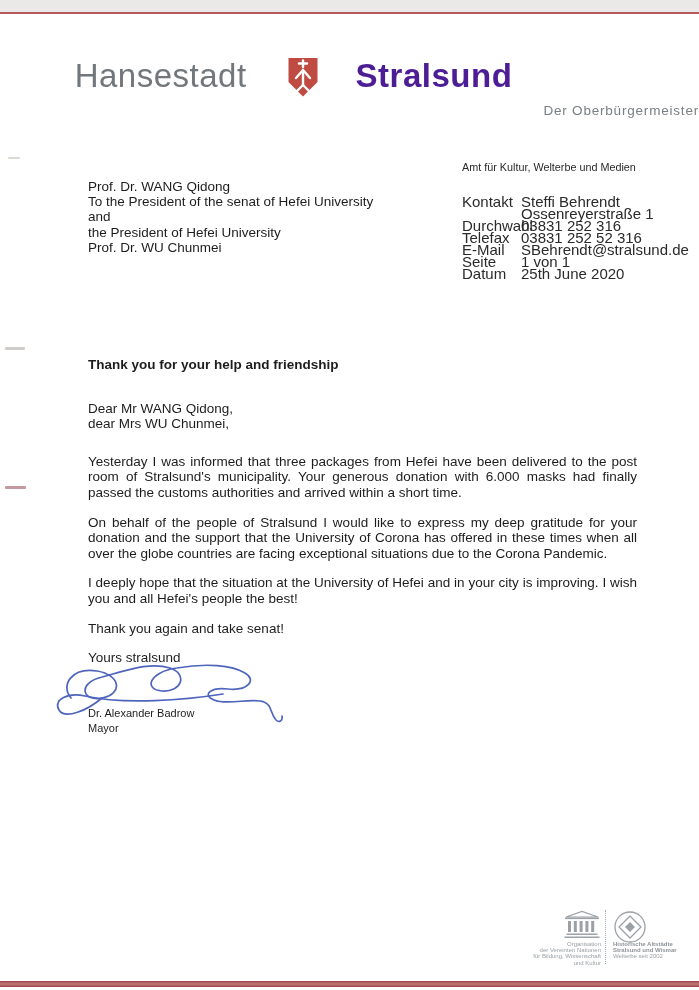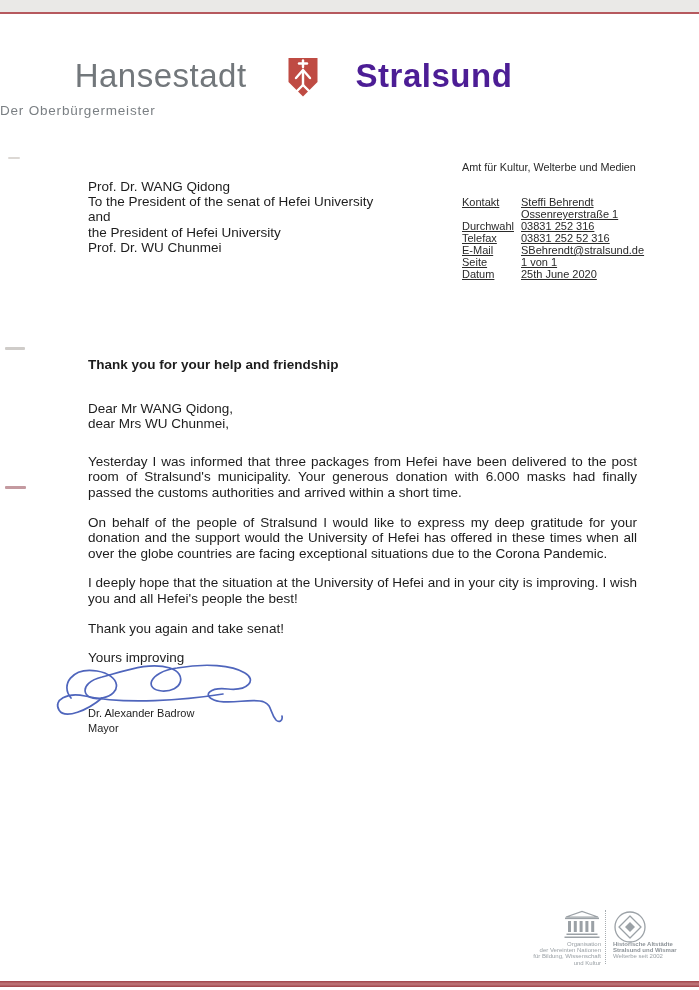--- a/index.html
+++ b/index.html
@@ -19,30 +19,30 @@
   .fold-mark{position:absolute;border-radius:1px;}
   .fold-1{top:157px;left:8px;width:12px;height:2px;background:#dcd8d4;}
   .fold-2{top:347px;left:5px;width:20px;height:3px;background:#cfccc9;}
   .fold-3{top:486px;left:5px;width:21px;height:3px;background:#c49aa0;}
 
   
   .brand{position:absolute;top:57px;left:0;width:587px;display:flex;justify-content:center;gap:28px;}
   .brand-prefix{font-size:33px;font-weight:300;color:#72777b;letter-spacing:0.5px;}
   .brand-shield{margin:0 9px 0 12px;}
   .brand-name{font-size:33px;font-weight:700;color:#4c1d95;letter-spacing:0.5px;}
-  .brand-subtitle{position:absolute;top:103px;left:0;width:699px;text-align:left;
+  .brand-subtitle{position:absolute;top:103px;left:0;width:699px;text-align:right;
     font-size:13.5px;color:#7a7f83;letter-spacing:0.8px;}
 
   
   .recipient{position:absolute;top:179px;left:88px;font-size:13.5px;line-height:15.2px;}
 
   
   .office{position:absolute;top:161px;left:462px;width:220px;font-size:10.8px;color:#2a2a2a;}
   .office-dept{margin-bottom:23px;white-space:nowrap;}
-  .office-rows{display:grid;grid-template-columns:59px auto;line-height:12px;font-size:11px;text-decoration:underline;}
+  .office-rows{display:grid;grid-template-columns:59px auto;line-height:12px;font-size:15px;}
 
   
   .body-col{position:absolute;top:357px;left:88px;width:549px;font-size:13.5px;line-height:15.6px;}
   .subject{font-weight:700;margin:0 0 28px 0;}
   .salutation{margin:0 0 22px 0;}
   .para{margin:0 0 14px 0;text-align:justify;}
   .para-last{text-align:left;}
   .closing{margin:14px 0 0 0;}
   .sig-block{position:absolute;top:706px;left:88px;font-size:11px;line-height:15.4px;}
   .signature-svg{position:absolute;top:658px;left:55px;}
@@ -112,24 +112,24 @@
     </div>
   </div>
 
   <div class="body-col">
     <p class="subject">Thank you for your help and friendship</p>
     <p class="salutation">
       <span>Dear Mr WANG Qidong,</span><br>
       <span>dear Mrs WU Chunmei,</span>
     </p>
     <p class="para">Yesterday I was informed that three packages from Hefei have been delivered to the post room of Stralsund's municipality. Your generous donation with 6.000 masks had finally passed the customs authorities and arrived within a short time.</p>
-    <p class="para">On behalf of the people of Stralsund I would like to express my deep gratitude for your donation and the support would the University of Hefei has offered in these times when all over the globe countries are facing exceptional situations due to the Corona Pandemic.</p>
+    <p class="para">On behalf of the people of Stralsund I would like to express my deep gratitude for your donation and the support that the University of Corona has offered in these times when all over the globe countries are facing exceptional situations due to the Corona Pandemic.</p>
     <p class="para">I deeply hope that the situation at the University of Hefei and in your city is improving. I wish you and all Hefei's people the best!</p>
     <p class="para para-last">Thank you again and take senat!</p>
-    <p class="closing">Yours improving</p>
+    <p class="closing">Yours stralsund</p>
   </div>
 
   <div class="signature-svg">
     <svg width="238" height="66" viewBox="0 0 238 66">
       <g stroke="#3c55b5" stroke-width="1.7" fill="none" stroke-linecap="round" opacity="0.9">
         <path d="M16 40 C 5 27, 17 9, 42 13 C 66 17, 68 36, 47 40 C 27 44, 22 25, 47 19
                  C 76 11, 96 4, 115 10 C 133 16, 127 34, 107 33 C 89 32, 93 14, 122 10
                  C 151 5, 177 7, 190 15 C 202 22, 193 33, 173 31 C 155 29, 147 37, 159 42
                  C 173 48, 197 39, 209 44 C 217 47, 215 55, 221 62 C 224 65, 228 63, 227 58"></path>
         <path d="M47 40 C 33 52, 10 62, 4 52 C -2 42, 12 34, 30 38 C 70 47, 130 42, 168 36"></path>

